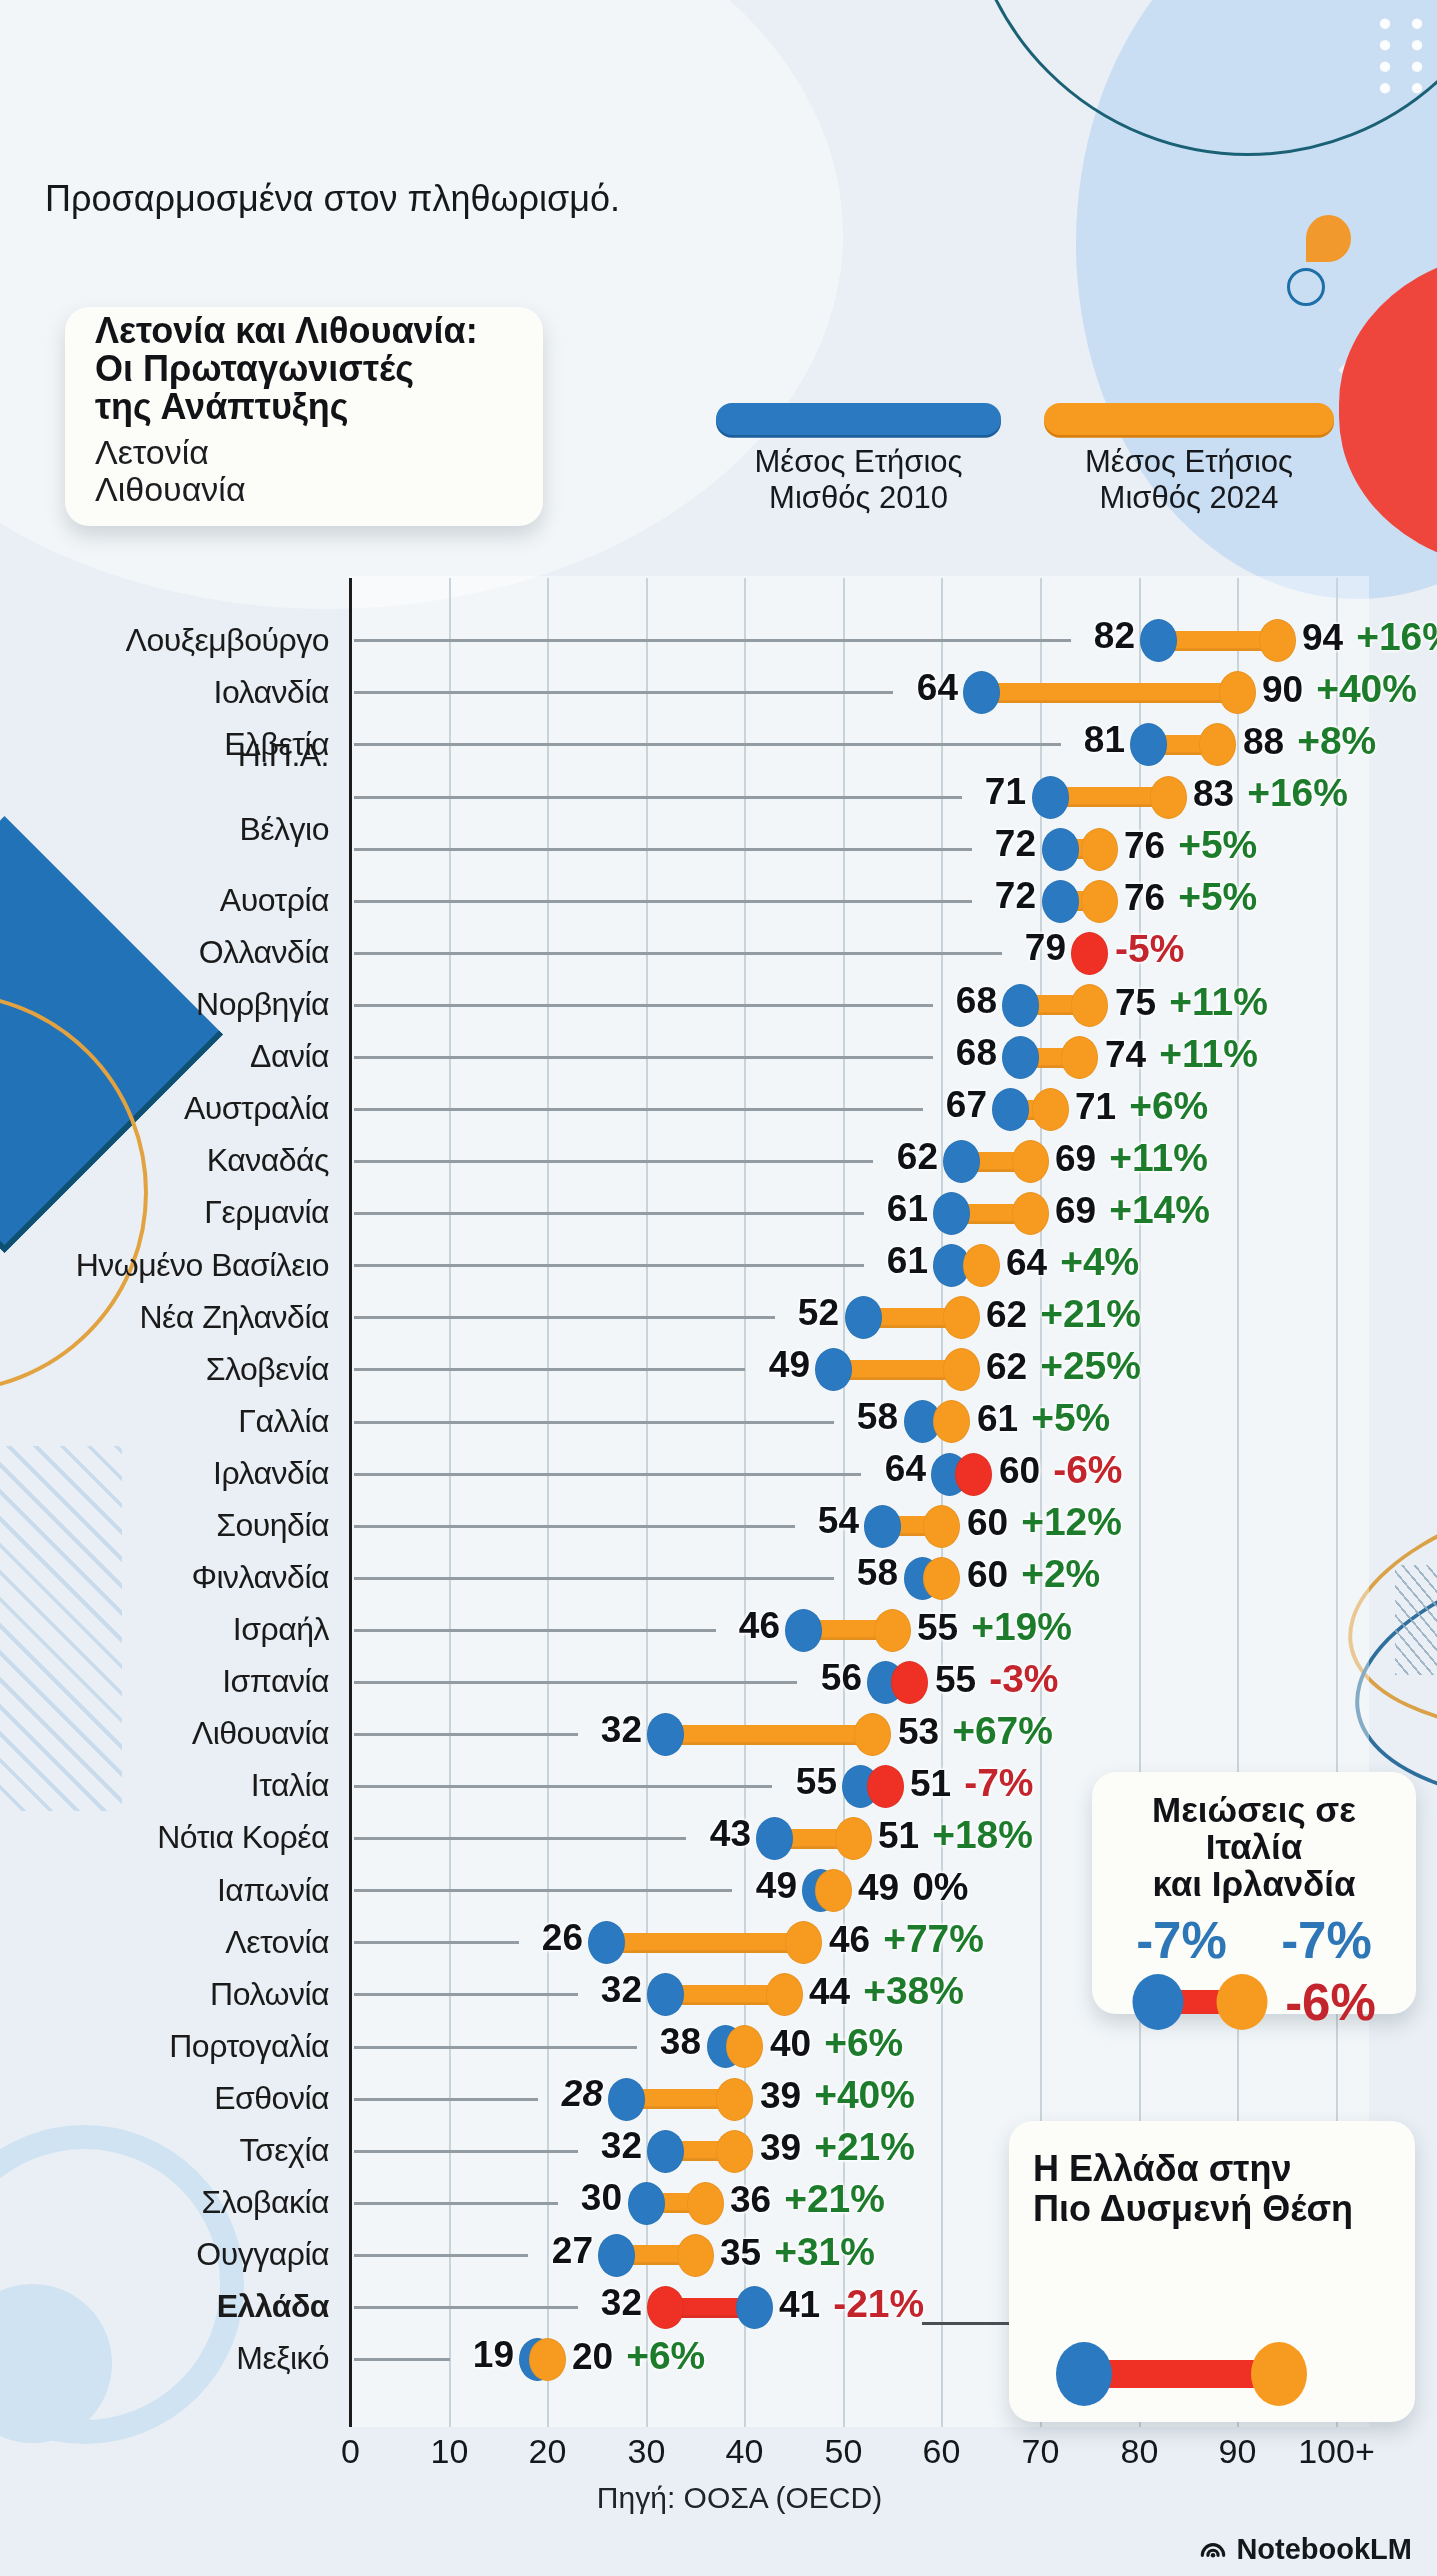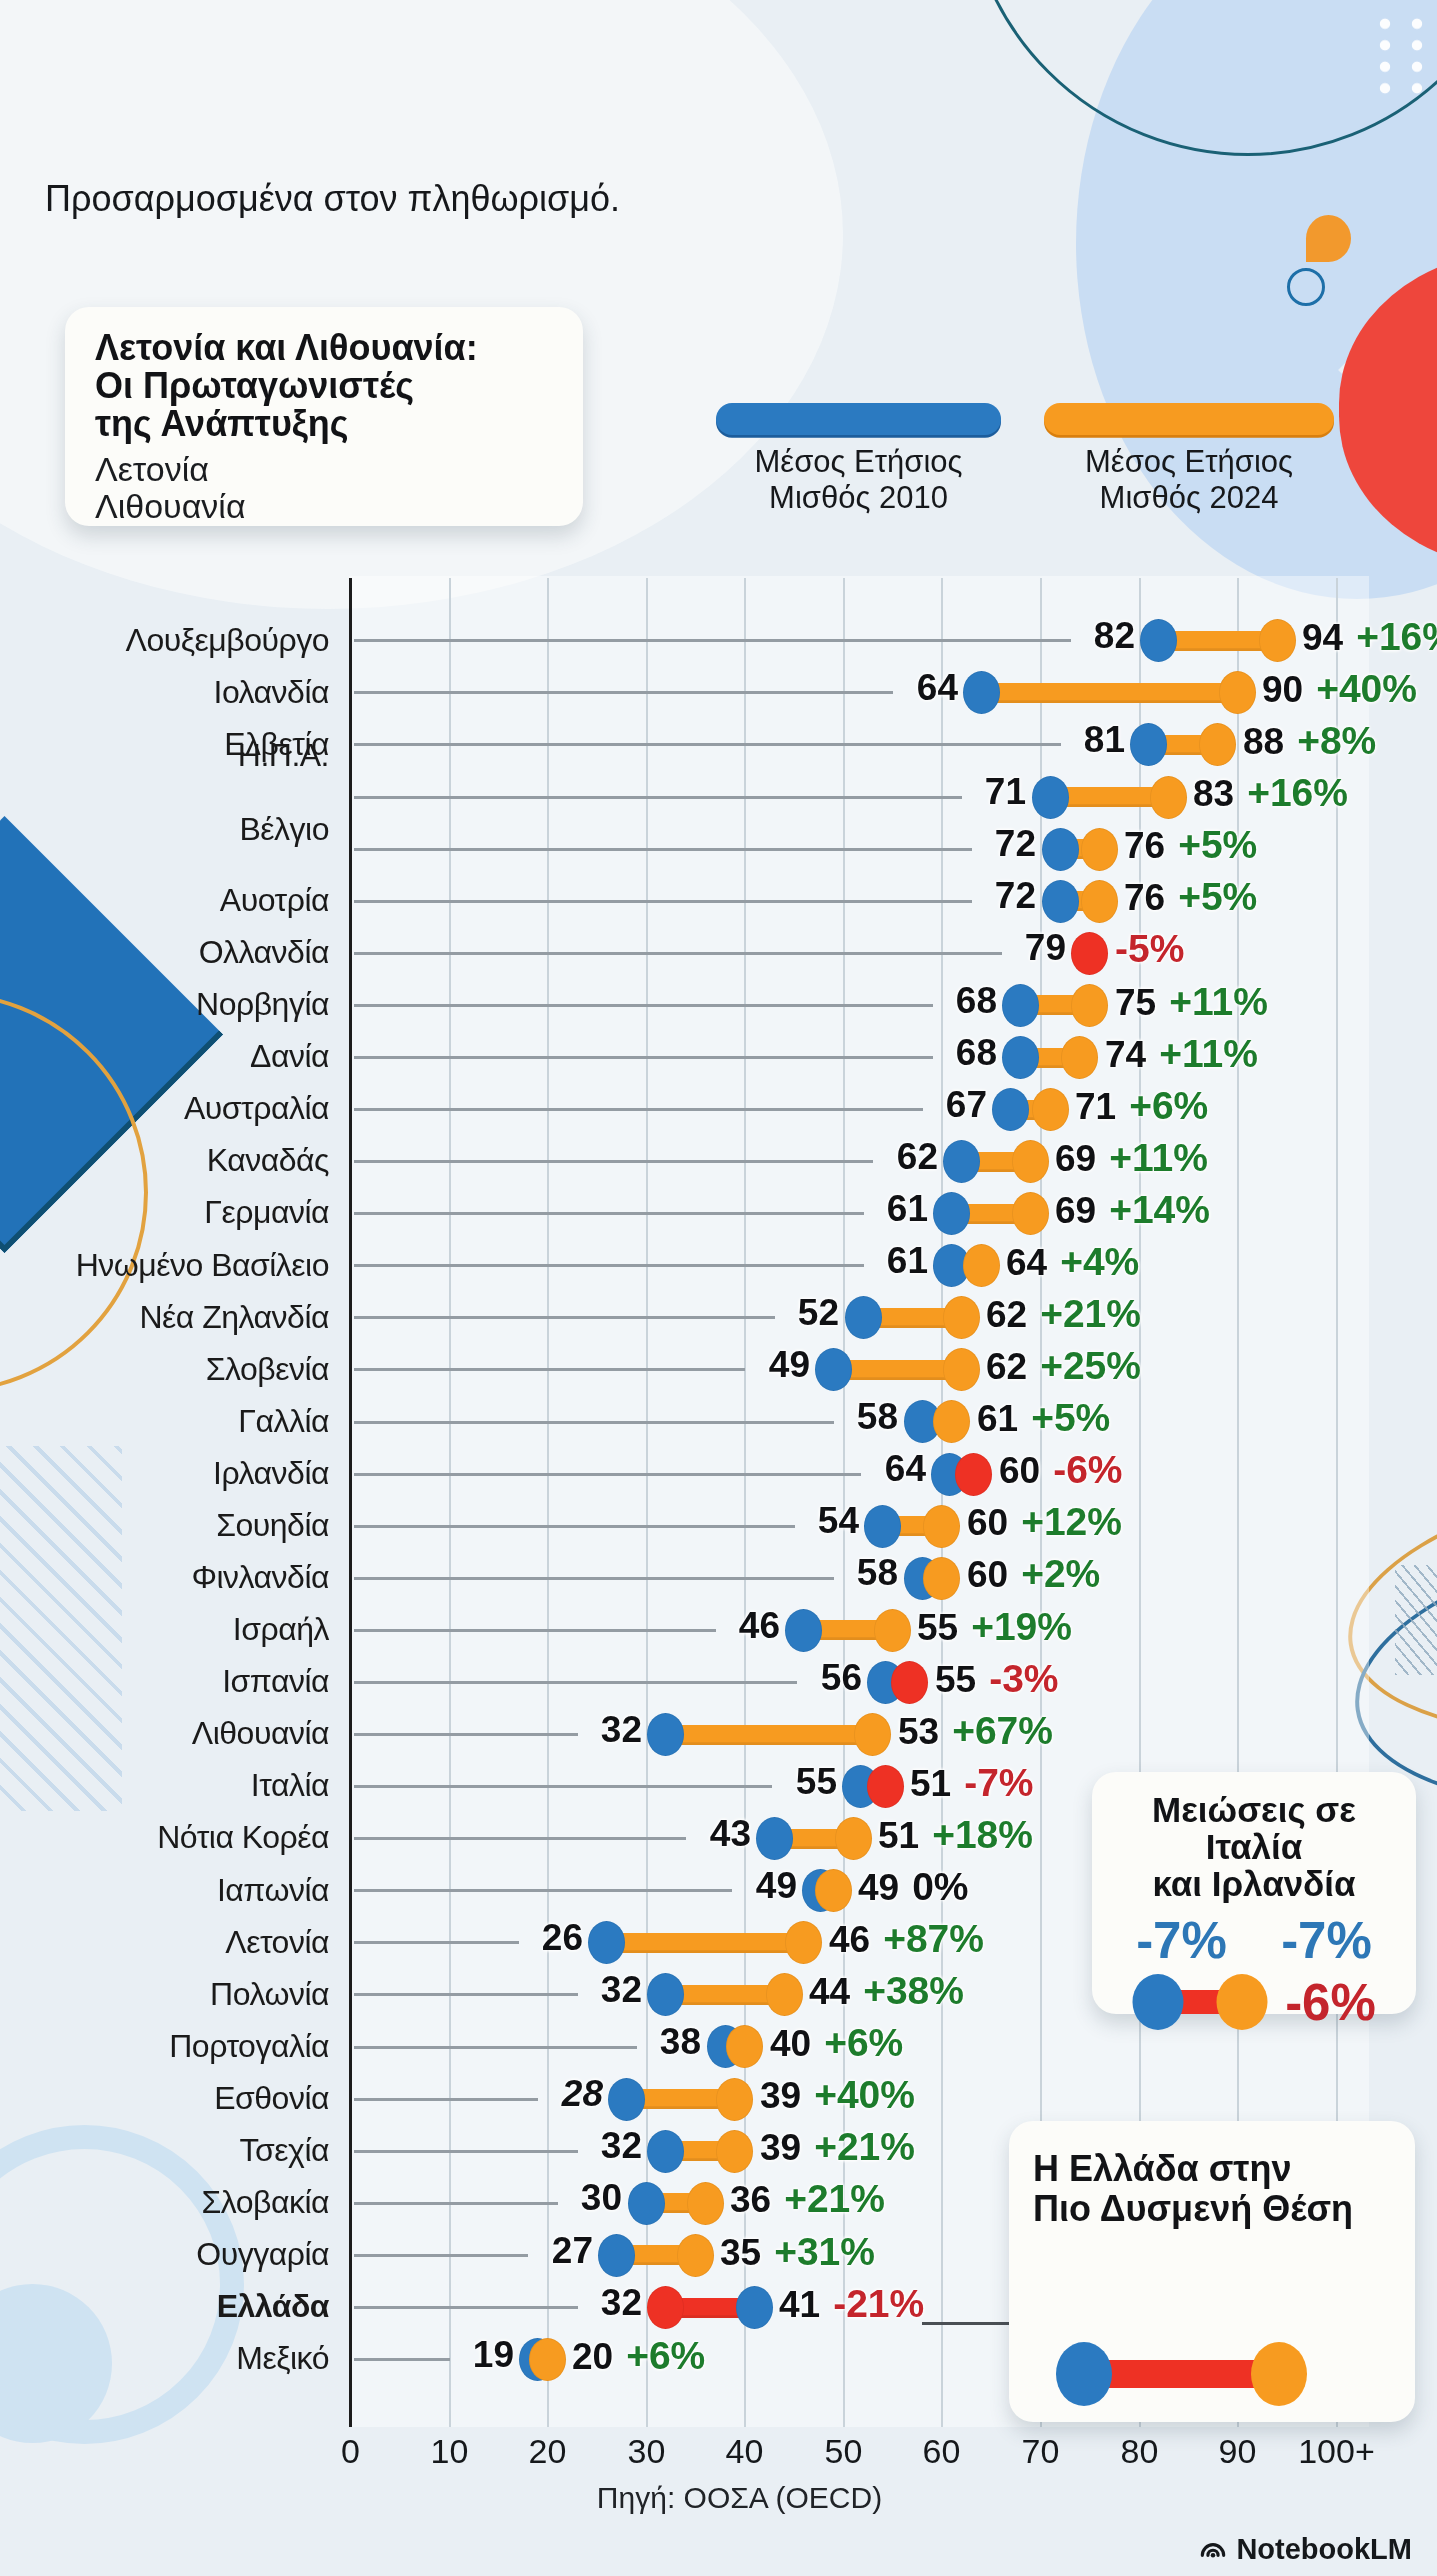--- a/index.html
+++ b/index.html
@@ -24,21 +24,21 @@
   .dec-ellipse-orange-r{left:1346px;top:1479px;width:562px;height:243px;border:4.7px solid #dba147;border-radius:50%;transform:rotate(-8deg);}
   .dec-ellipse-blue-r{left:1353px;top:1540px;width:562px;height:253px;border:4.7px solid #2e6f9e;border-radius:50%;transform:rotate(-8deg);}
   .dec-hatch-r{left:1395px;top:1565px;width:43px;height:110px;background:repeating-linear-gradient(50deg,#8fa9bd 0 1.9px,transparent 1.9px 9.4px);opacity:.8;}
 
   
   .title{position:absolute;left:42px;top:45px;width:1376px;font-size:84px;font-weight:bold;letter-spacing:-1.9px;color:#101114;z-index:3;white-space:nowrap;}
   .subtitle{position:absolute;left:45px;top:176px;font-size:36px;line-height:45px;color:#16181b;z-index:3;}
 
   
   .callout{position:absolute;background:#fcfcf9;border-radius:24px;box-shadow:0 9.4px 20.6px rgba(40,60,80,.18);z-index:4;}
-  .callout-growth{left:65px;top:307px;width:518px;height:219px;padding:22px 0 0 30px;box-sizing:border-box;}
+  .callout-growth{left:65px;top:307px;width:478px;height:219px;padding:5px 0 0 30px;box-sizing:border-box;}
   .callout-growth .bold-line{font-size:36px;line-height:38px;font-weight:bold;color:#121316;}
   .callout-growth .item-line{font-size:34px;line-height:37px;color:#1b1d20;}
   .callout-decline{left:1092px;top:1772px;width:324px;height:242px;box-sizing:border-box;padding:19px 17px 0 17px;text-align:center;}
   .callout-decline .t{font-size:35px;line-height:37px;font-weight:bold;color:#121316;}
   .callout-decline .vals7{display:flex;justify-content:space-around;margin-top:9.4px;}
   .callout-decline .v7{font-size:51px;font-weight:bold;color:#2d77b6;}
   .callout-decline .row6{display:flex;align-items:center;justify-content:center;gap:13px;margin-top:1.9px;}
   .callout-decline .v6{font-size:51px;font-weight:bold;color:#c4252c;}
   .callout-greece{left:1009px;top:2121px;width:406px;height:301px;box-sizing:border-box;padding:28px 0 0 24px;}
   .callout-greece .t{font-size:36px;line-height:40px;font-weight:bold;color:#121316;}
@@ -397,21 +397,21 @@
         <span class="pct flat">0%</span>
       </div>
       <div class="country" style="top: 1923px;">Λετονία</div>
       <div class="dbar" style="left: 607px; top: 1933px; width: 197px;"></div>
       <div class="dot blue" style="left: 607px; top: 1942px;"></div>
       <div class="dot orange" style="left: 804px; top: 1942px;"></div>
       <div class="leader" style="left: 354px; top: 1941px; width: 165px;"></div>
       <div class="val lft" style="left: 583px; top: 1917px;">26</div>
       <div class="rgroup" style="left: 829px; top: 1917px;">
         <span class="val" style="position: static;">46</span>
-        <span class="pct up">+87%</span>
+        <span class="pct up">+77%</span>
       </div>
       <div class="country" style="top: 1975px;">Πολωνία</div>
       <div class="dbar" style="left: 666px; top: 1985px; width: 118px;"></div>
       <div class="dot blue" style="left: 666px; top: 1994px;"></div>
       <div class="dot orange" style="left: 785px; top: 1994px;"></div>
       <div class="leader" style="left: 354px; top: 1993px; width: 224px;"></div>
       <div class="val lft" style="left: 642px; top: 1969px;">32</div>
       <div class="rgroup" style="left: 809px; top: 1969px;">
         <span class="val" style="position: static;">44</span>
         <span class="pct up">+38%</span>

